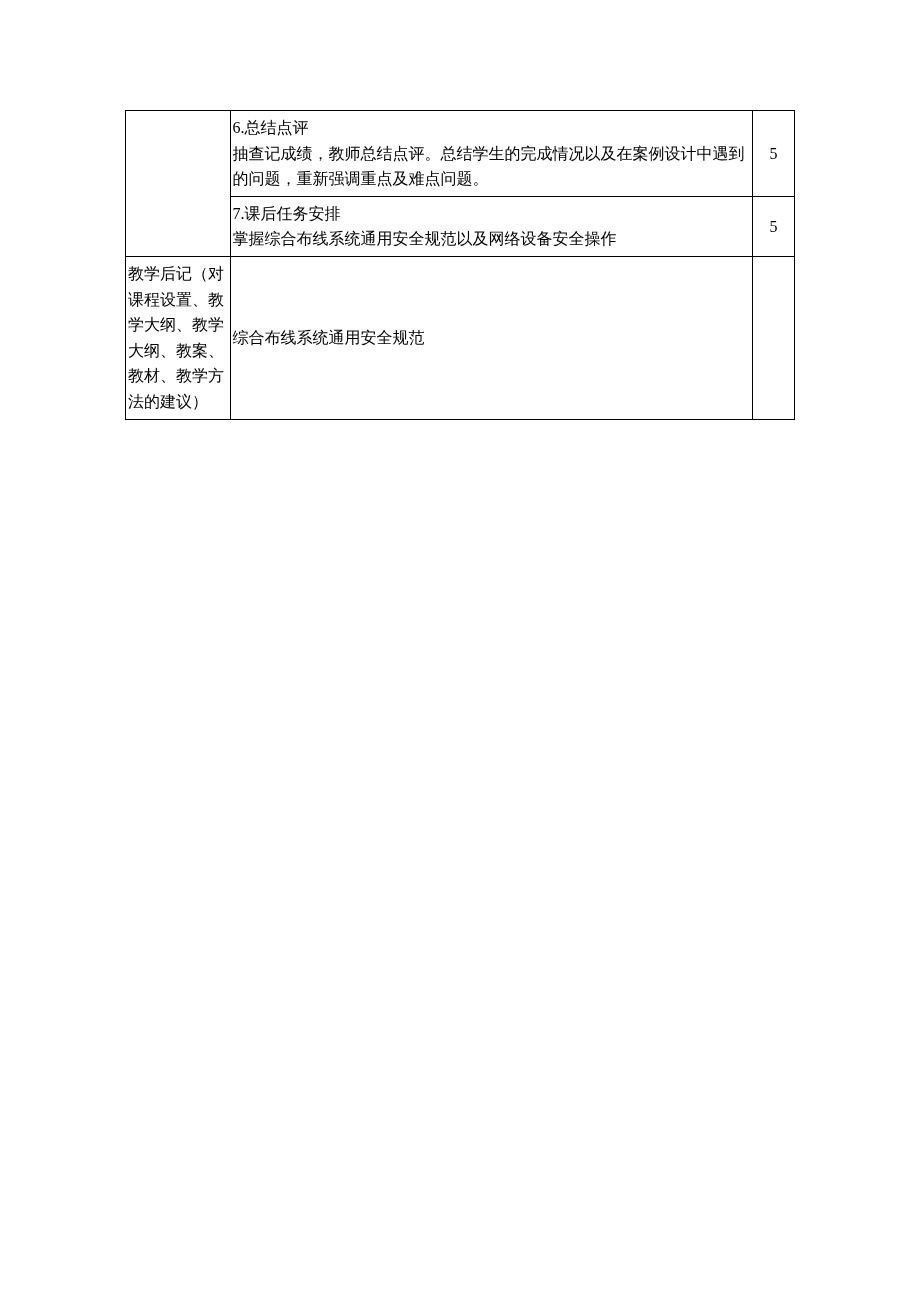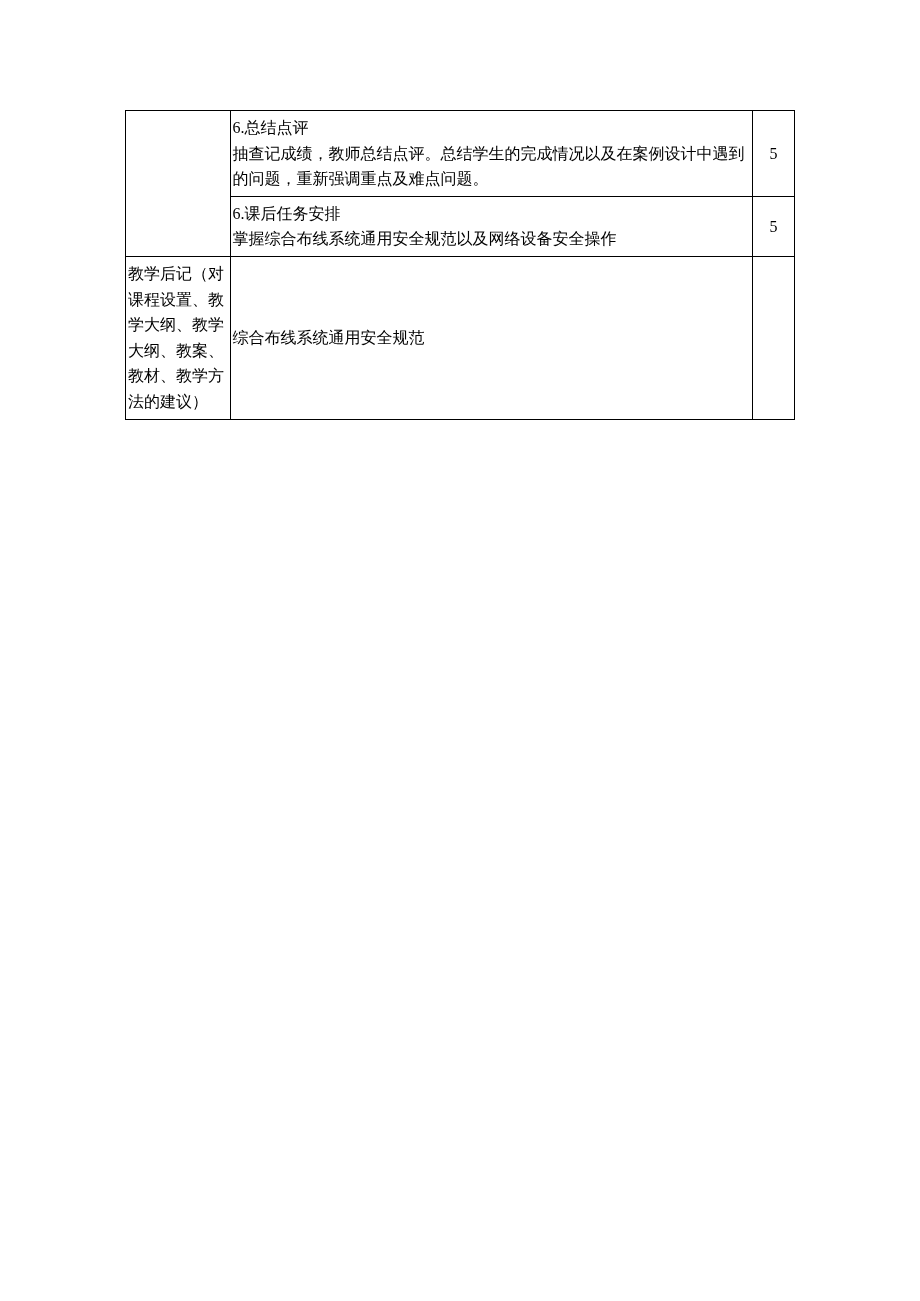--- a/index.html
+++ b/index.html
@@ -49,21 +49,21 @@
       <tr>
     <td class="col1" rowspan="2"></td>
     <td class="col2">
           <div>6.总结点评</div>
           <div>抽查记成绩，教师总结点评。总结学生的完成情况以及在案例设计中遇到的问题，重新强调重点及难点问题。</div>
         </td>
     <td class="col3">5</td>
   </tr>
   <tr>
     <td class="col2">
-          <div>6.课后任务安排</div>
+          <div>7.课后任务安排</div>
           <div>掌握综合布线系统通用安全规范以及网络设备安全操作</div>
         </td>
     <td class="col3">5</td>
   </tr>
   <tr class="row-tall">
     <td class="col1">教学后记（对课程设置、教学大纲、教学大纲、教案、教材、教学方法的建议）</td>
     <td class="col2">综合布线系统通用安全规范</td>
     <td class="col3"></td>
   </tr>
 </tbody>

